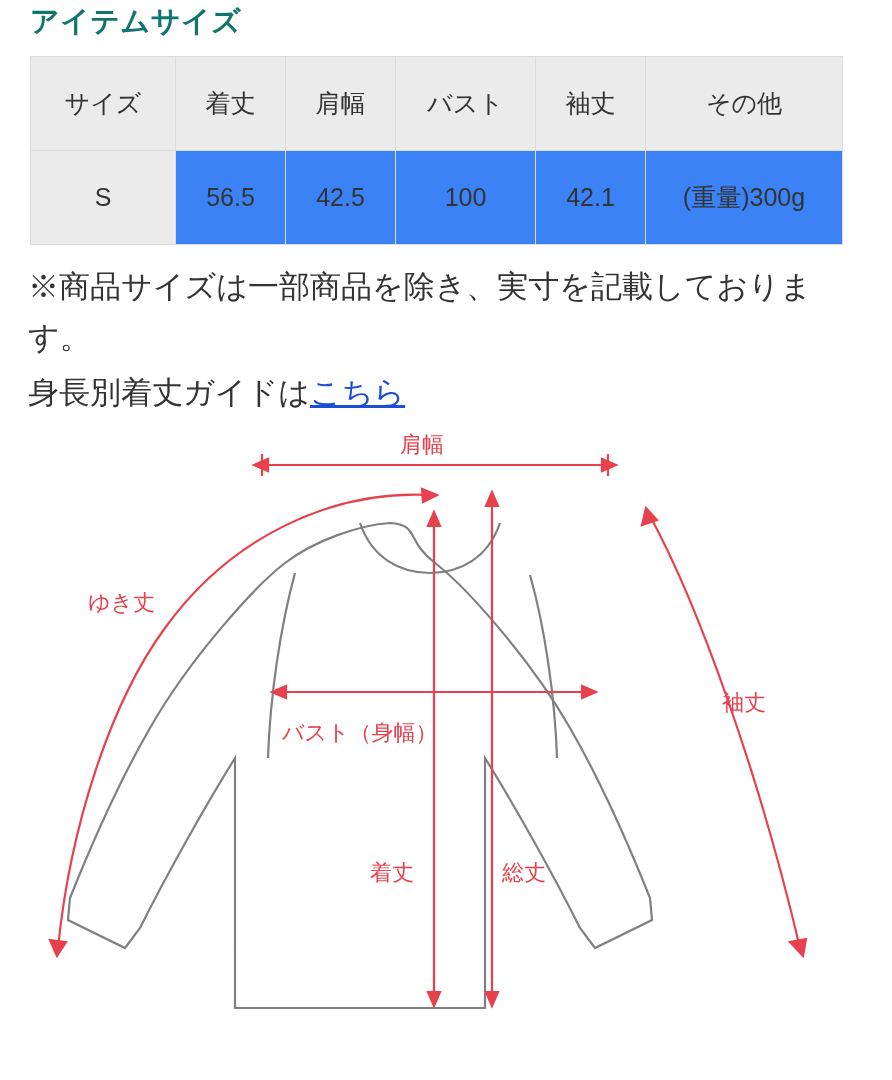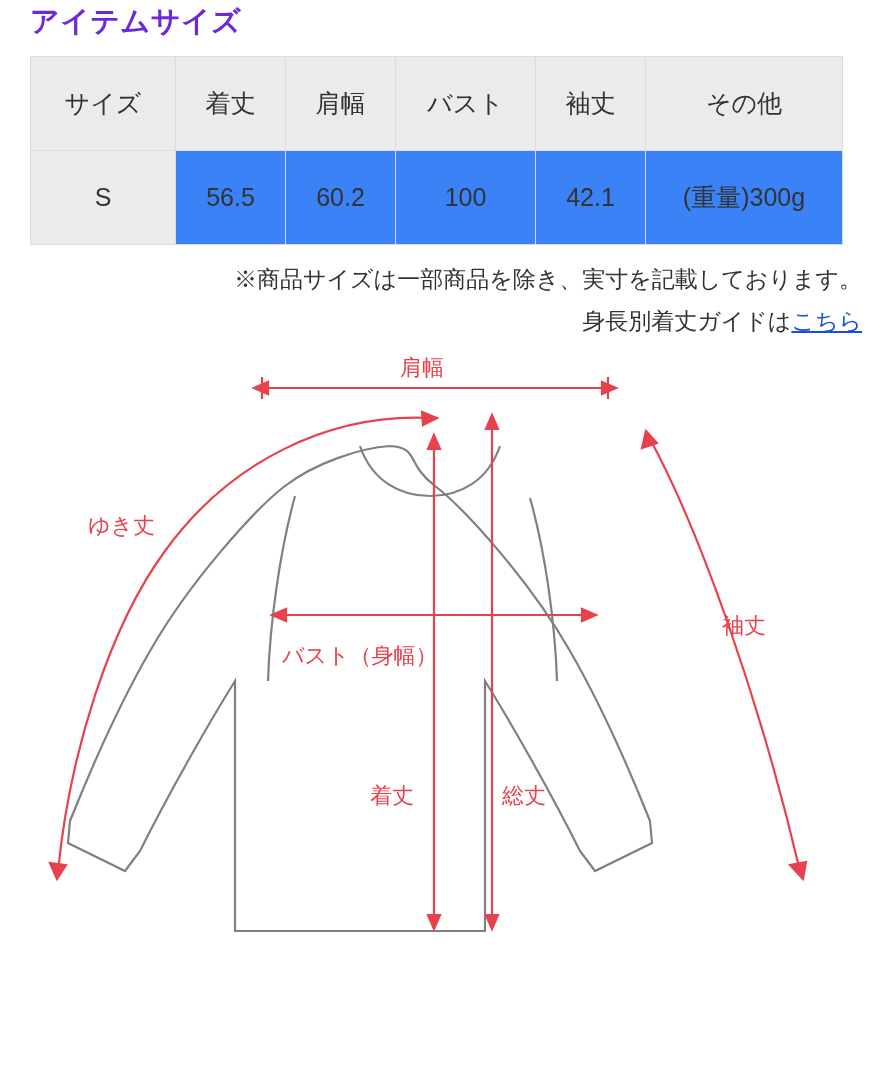--- a/index.html
+++ b/index.html
@@ -13,21 +13,21 @@
   }
   .page {
     width: 892px;
     min-height: 1080px;
     position: relative;
     padding: 0;
   }
   .section-title {
     font-size: 29px;
     font-weight: bold;
-    color: #6d28d9;
+    color: #0f766e;
     margin: 0;
     padding: 0 0 0 30px;
     letter-spacing: 0.5px;
   }
   #item-size-title { padding-top: 2px; }
   .size-table-wrap {
     margin: 14px 30px 0 30px;
     width: 812px;
   }
   table.size-table {
@@ -58,24 +58,23 @@
   }
   .col-size { width: 145px; }
   .col-len { width: 110px; }
   .col-shoulder { width: 110px; }
   .col-bust { width: 140px; }
   .col-sleeve { width: 110px; }
   .col-other { width: 197px; }
 
   .note {
     margin: 16px 30px 0 28px;
-    font-size: 23px;
+    font-size: 31px;
     line-height: 1.65;
     color: #333333;
-    text-align: right;
   }
   .note-line2 { margin-top: 4px; }
   .note-link {
     color: #1d4ed8;
     cursor: pointer;
   }
   #measure-title {
     margin-top: 92px;
   }
   .diagram {
@@ -110,21 +109,21 @@
           <th>肩幅</th>
           <th>バスト</th>
           <th>袖丈</th>
           <th>その他</th>
         </tr>
       </thead>
       <tbody>
         <tr>
           <td class="first-col">S</td>
           <td>56.5</td>
-          <td>60.2</td>
+          <td>42.5</td>
           <td>100</td>
           <td>42.1</td>
           <td>(重量)300g</td>
         </tr>
       </tbody>
     </table>
   </div>
 
   <div class="note">
     <div>※商品サイズは一部商品を除き、実寸を記載しております。</div>

